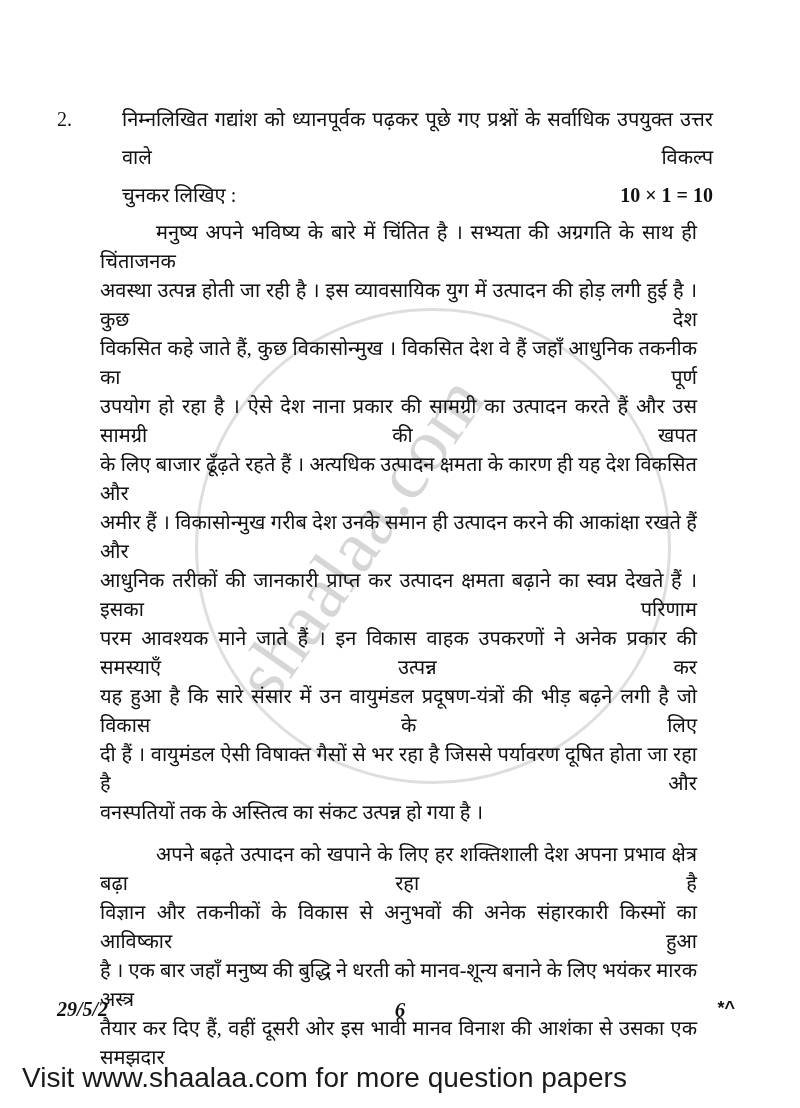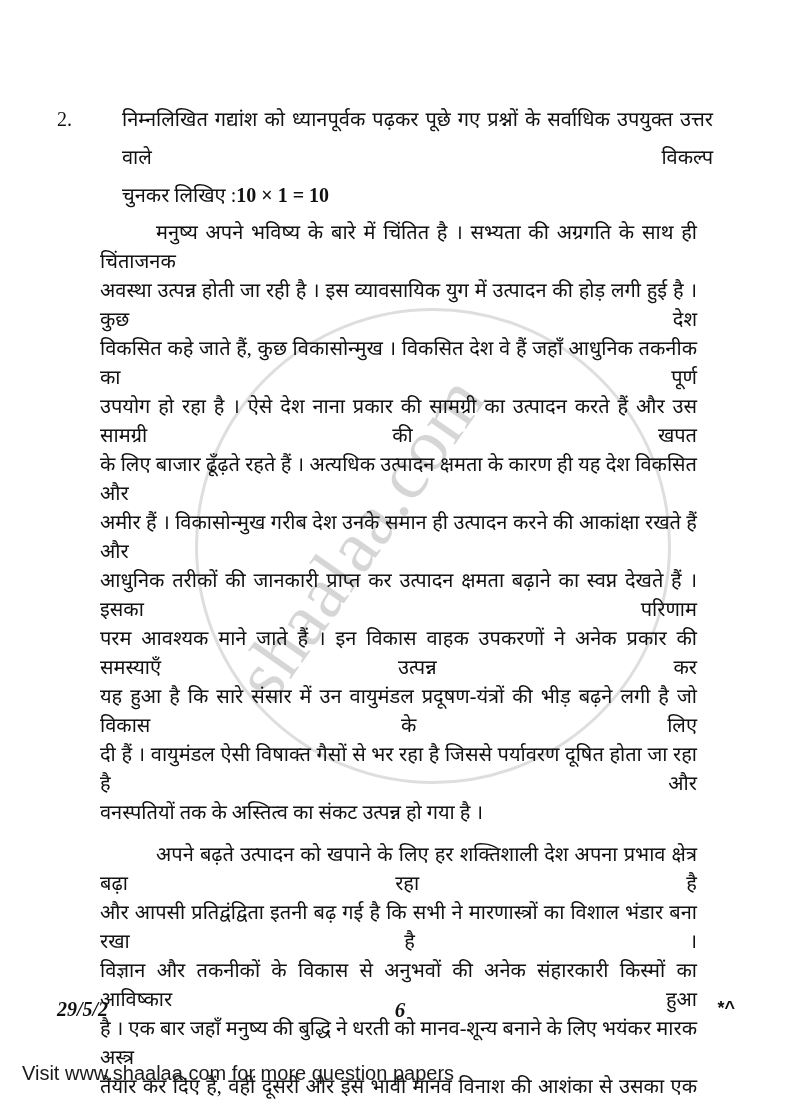--- a/index.html
+++ b/index.html
@@ -52,21 +52,21 @@
   }
   .q-body{flex:1;min-width:0;margin-left:22px;}
   .q-line1{
     line-height:38px;
     text-align:justify;
     text-align-last:justify;
   }
   .q-line2{
     line-height:38px;
     display:flex;
-    justify-content:flex-start;
+    justify-content:space-between;
     align-items:baseline;
   }
   .q-marks{
     font-weight:bold;
     font-family:"Liberation Serif","DejaVu Serif",serif;
   }
   .passage{
     margin-left:43px;
     width:613px;
     margin-top:4px;
@@ -94,21 +94,21 @@
   .footer .code{position:absolute;left:57px;top:0;text-align:center;}
   .footer .pageno{position:absolute;left:0;width:800px;text-align:center;top:0;font-size:21px;}
   .footer .corner{position:absolute;right:65px;top:0;font-style:normal;font-family:"Liberation Sans",sans-serif;font-size:18px;}
   
   .banner{
     position:absolute;
     left:22px;top:1062px;
     width:760px;
     z-index:1;
     font-family:"Liberation Sans","DejaVu Sans",sans-serif;
-    font-size:20px;
+    font-size:28px;
     color:#1a1a1a;
   }
 </style>
 </head>
 <body>
 
 <div class="page">
 
   <div class="wm-circle"></div>
   <div class="wm-text">shaalaa.com</div>
@@ -135,21 +135,20 @@
           <div class="pline just">के लिए बाजार ढूँढ़ते रहते हैं । अत्यधिक उत्पादन क्षमता के कारण ही यह देश विकसित और</div>
           <div class="pline just">अमीर हैं । विकासोन्मुख गरीब देश उनके समान ही उत्पादन करने की आकांक्षा रखते हैं और</div>
           <div class="pline just">आधुनिक तरीकों की जानकारी प्राप्त कर उत्पादन क्षमता बढ़ाने का स्वप्न देखते हैं । इसका परिणाम</div>
           <div class="pline just">परम आवश्यक माने जाते हैं । इन विकास वाहक उपकरणों ने अनेक प्रकार की समस्याएँ उत्पन्न कर</div>
           <div class="pline just">यह हुआ है कि सारे संसार में उन वायुमंडल प्रदूषण-यंत्रों की भीड़ बढ़ने लगी है जो विकास के लिए</div>
           <div class="pline just">दी हैं । वायुमंडल ऐसी विषाक्त गैसों से भर रहा है जिससे पर्यावरण दूषित होता जा रहा है और</div>
           <div class="pline last">वनस्पतियों तक के अस्तित्व का संकट उत्पन्न हो गया है ।</div>
         </div>
       <div class="para">
           <div class="pline just indent">अपने बढ़ते उत्पादन को खपाने के लिए हर शक्तिशाली देश अपना प्रभाव क्षेत्र बढ़ा रहा है</div>
-          <div class="pline just">और आपसी प्रतिद्वंद्विता इतनी बढ़ गई है कि सभी ने मारणास्त्रों का विशाल भंडार बना रखा है ।</div>
           <div class="pline just">विज्ञान और तकनीकों के विकास से अनुभवों की अनेक संहारकारी किस्मों का आविष्कार हुआ</div>
           <div class="pline just">है । एक बार जहाँ मनुष्य की बुद्धि ने धरती को मानव-शून्य बनाने के लिए भयंकर मारक अस्त्र</div>
           <div class="pline just">तैयार कर दिए हैं, वहीं दूसरी ओर इस भावी मानव विनाश की आशंका से उसका एक समझदार</div>
         </div>
 
     </div>
 
   </div>
 
   <div class="footer">

